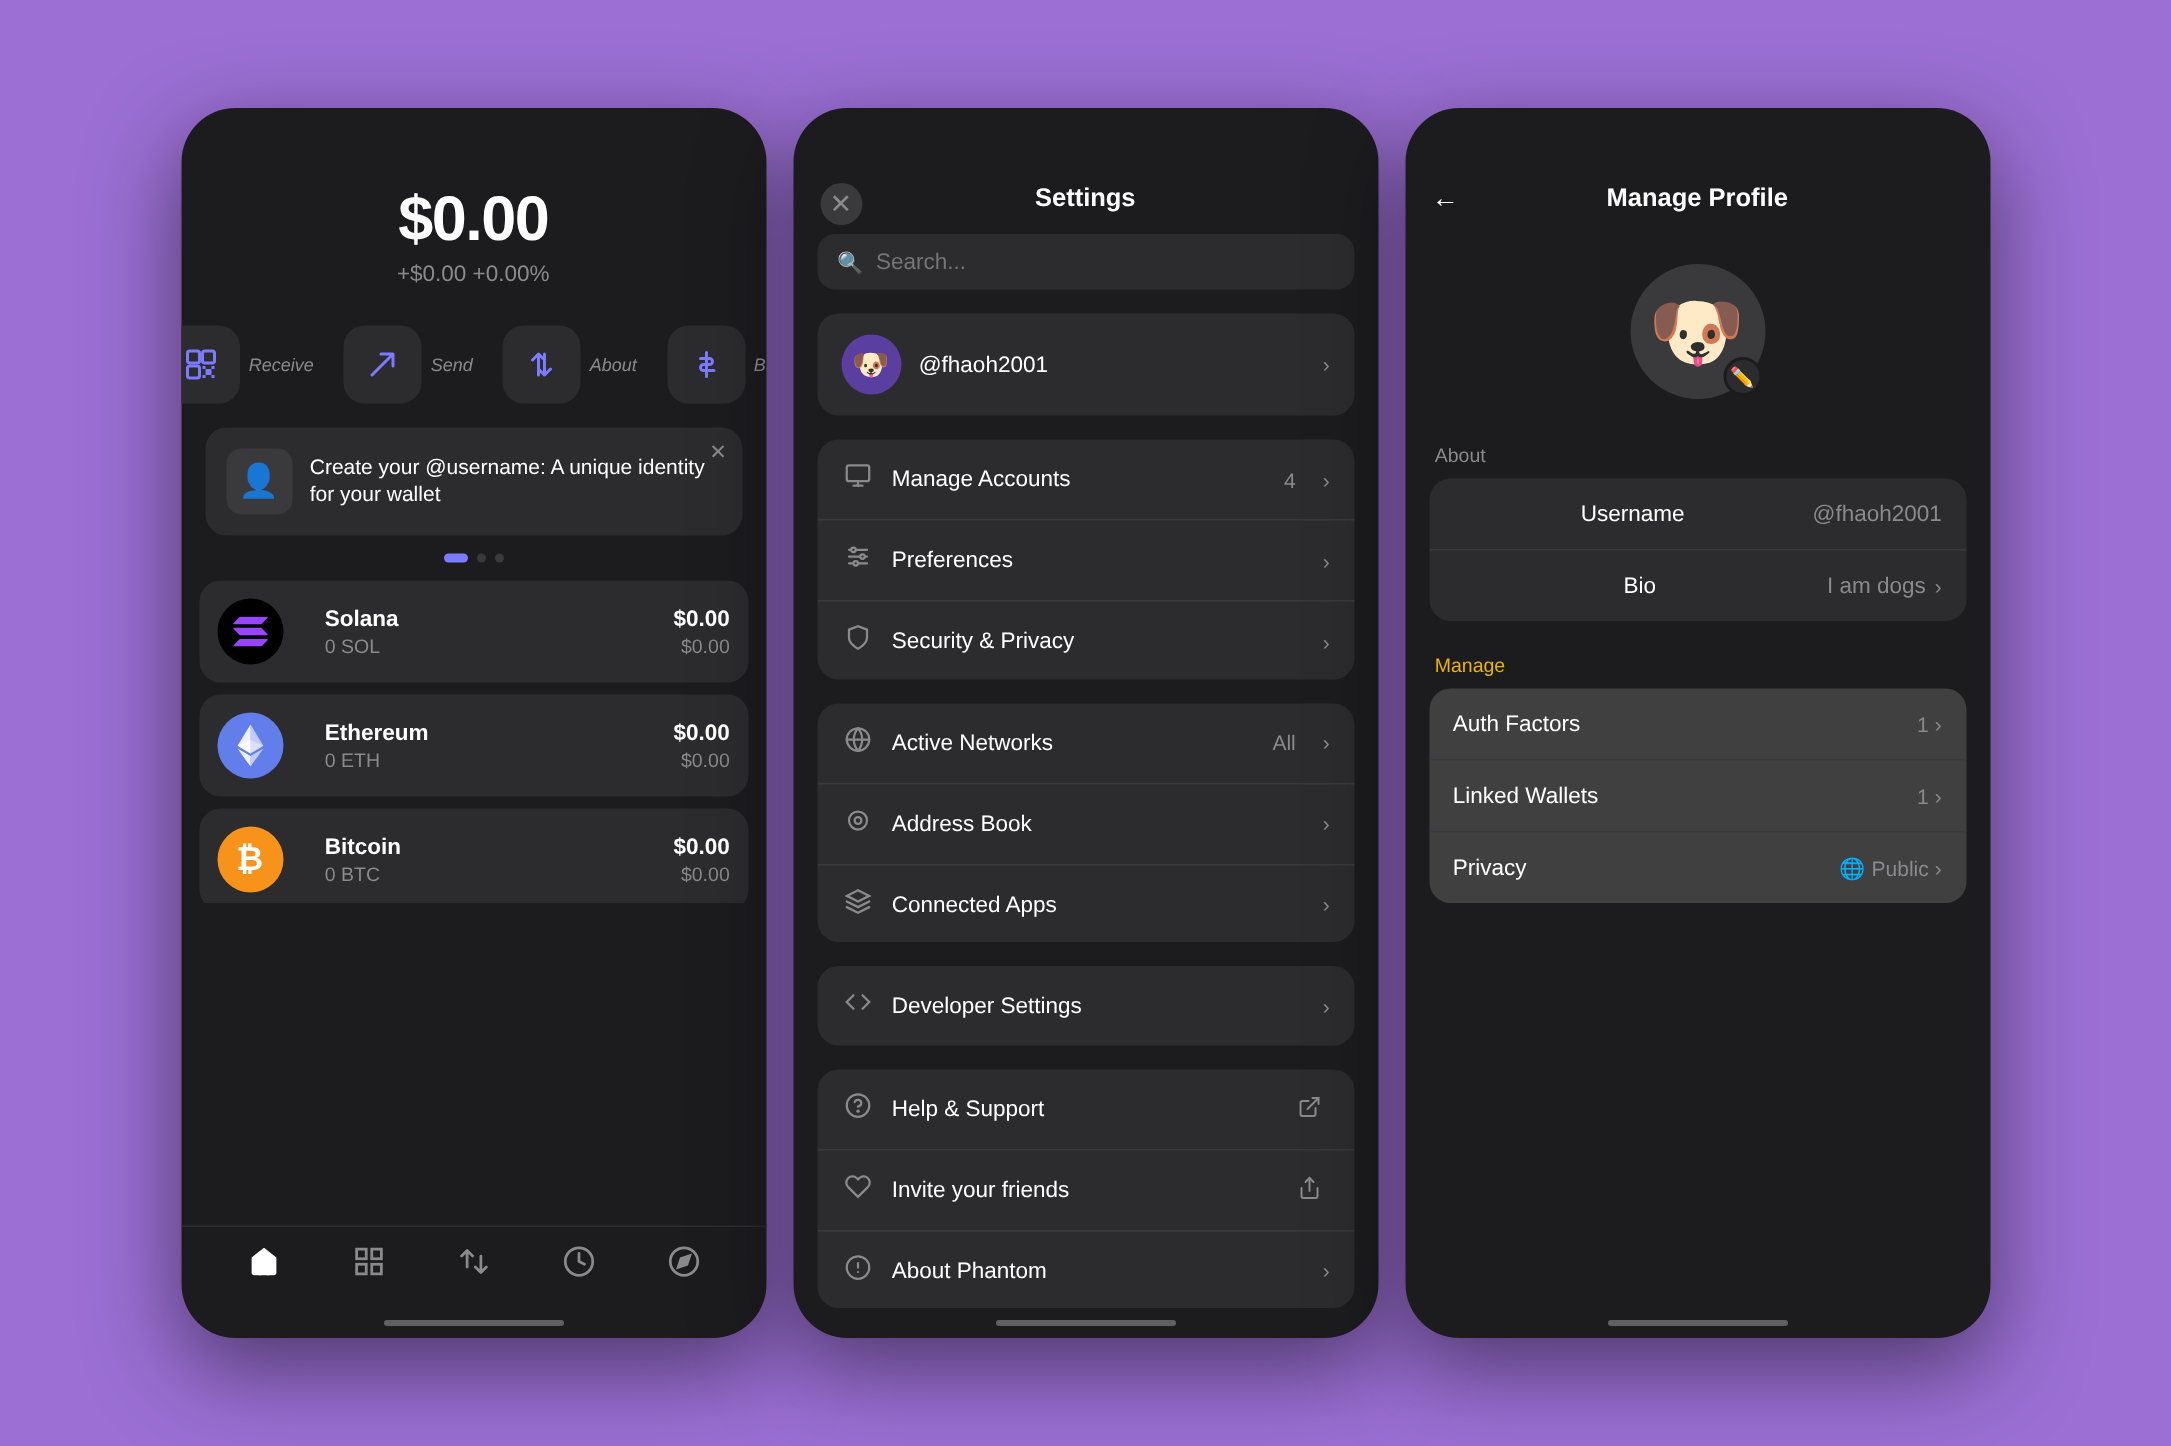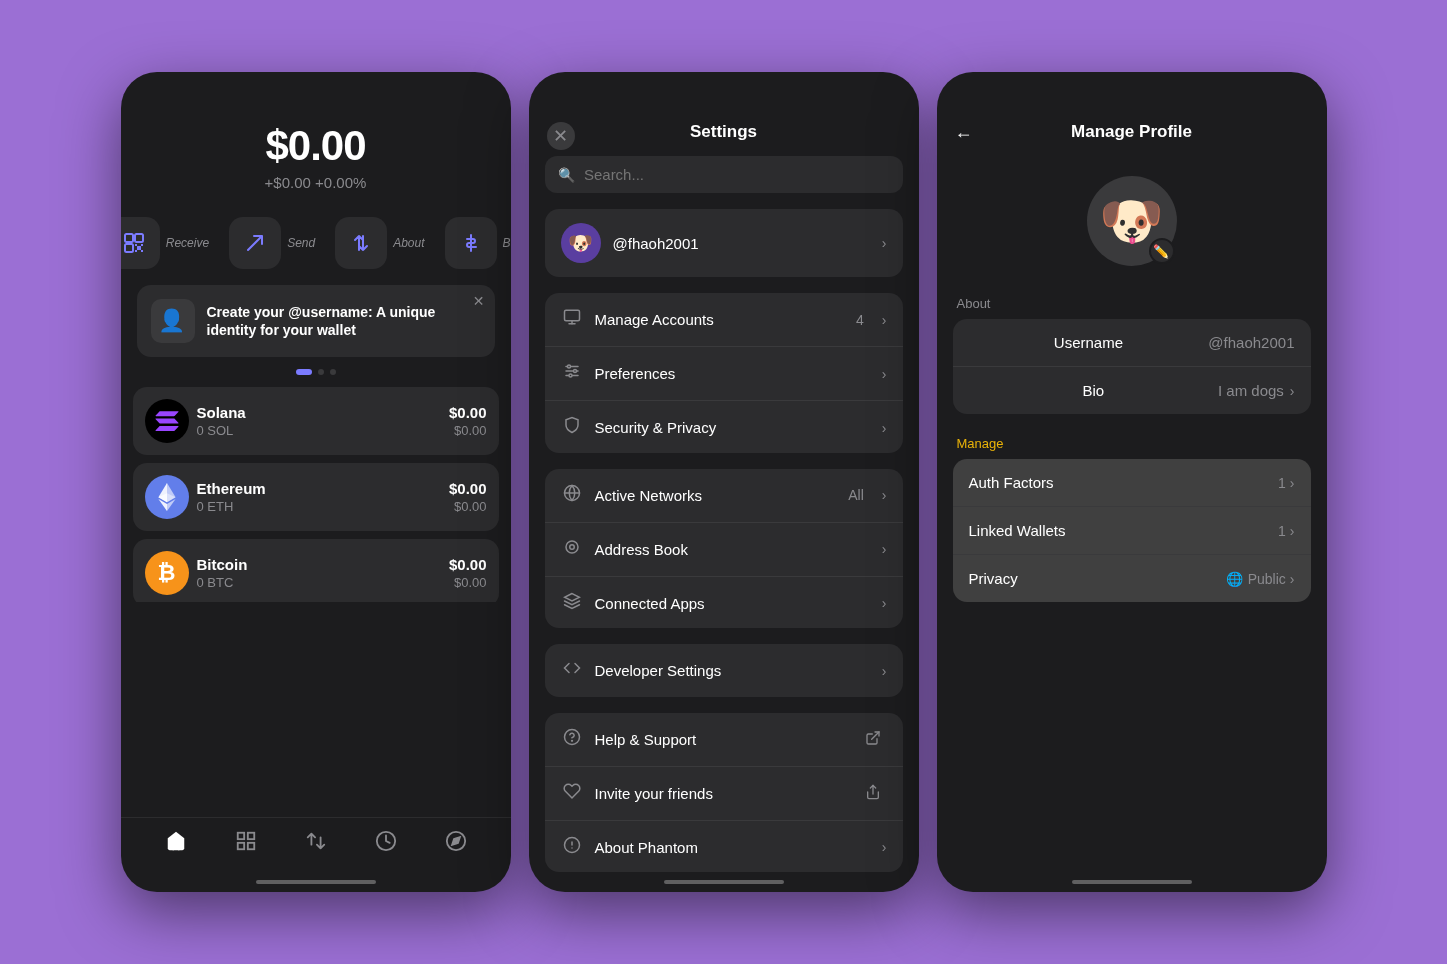--- a/index.html
+++ b/index.html
@@ -96,21 +96,21 @@
       justify-content: center;
       font-size: 22px;
       flex-shrink: 0;
     }
     .promo-text {
       flex: 1;
     }
     .promo-text-main {
       color: #fff;
       font-size: 14px;
-      font-weight: 700;
+      font-weight: 400;
     }
     .promo-close {
       position: absolute;
       top: 8px;
       right: 10px;
       color: #8a8a8e;
       font-size: 14px;
       cursor: pointer;
     }
     .dots-indicator {
@@ -131,21 +131,21 @@
       border-radius: 3px;
     }
     .token-list {
       flex: 1;
       padding: 0 12px;
       overflow: hidden;
     }
     .token-item {
       display: flex;
       align-items: center;
-      gap: 8px;
+      gap: 28px;
       padding: 12px;
       background: #2c2c2e;
       border-radius: 14px;
       margin-bottom: 8px;
       cursor: pointer;
     }
     .token-icon {
       width: 44px;
       height: 44px;
       border-radius: 50%;

